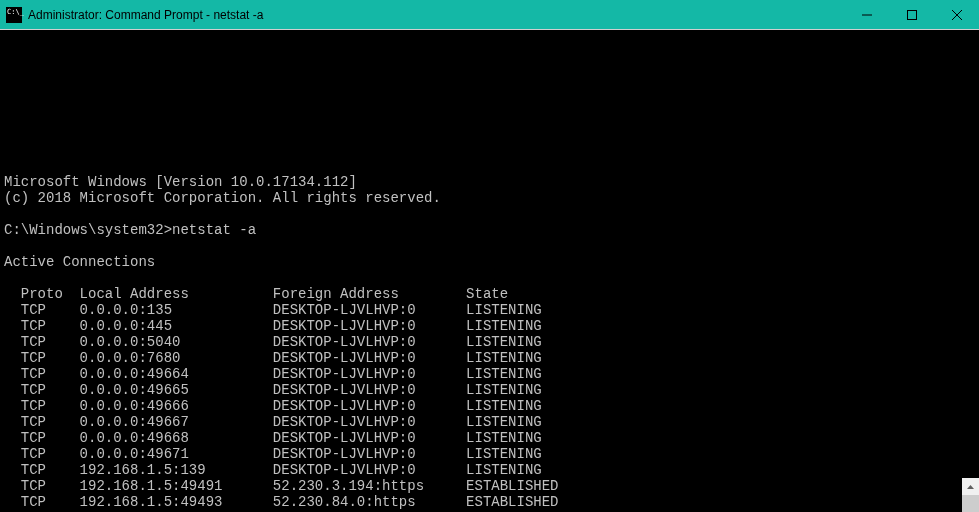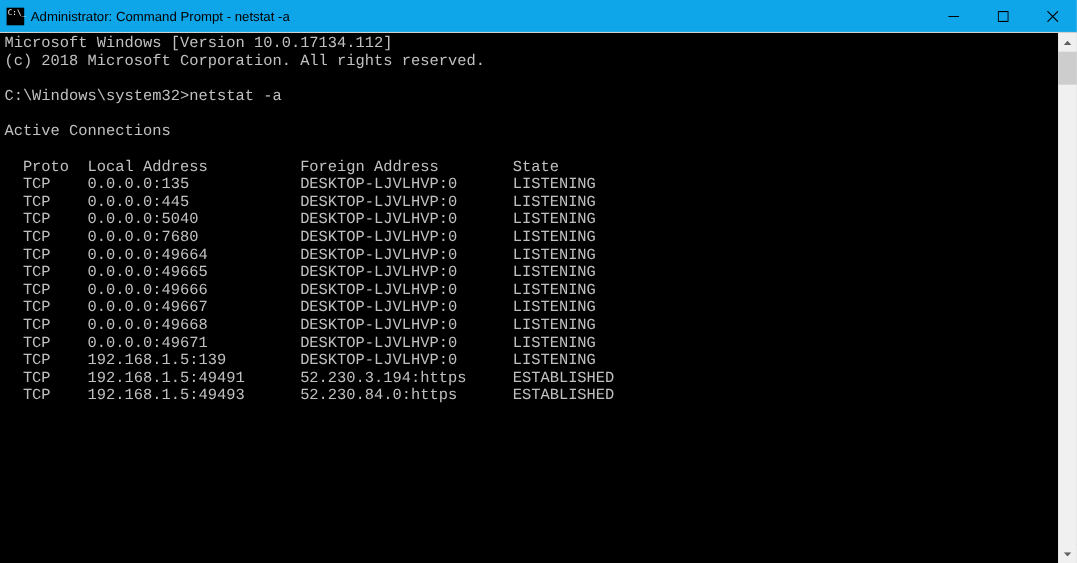--- a/index.html
+++ b/index.html
@@ -10,21 +10,21 @@
     body {
       font-family: "Segoe UI", Tahoma, sans-serif;
       background: #fff;
       width: 979px;
       height: 512px;
       overflow: hidden;
       display: flex;
       flex-direction: column;
     }
     .title-bar {
-      background: #0ea5e9;
+      background: #14b8a6;
       height: 30px;
       display: flex;
       align-items: center;
       border-bottom: 1px solid #d0d0d0;
       font-size: 12px;
       color: #000;
       justify-content: flex-end;
     }
     .title-bar-left {
       display: flex;
@@ -61,20 +61,21 @@
       justify-content: center;
       font-family: "Segoe UI", sans-serif;
       color: #000;
       font-size: 10px;
     }
     .terminal-area {
       flex: 1;
       background: #000;
       display: flex;
       position: relative;
+      align-items: flex-end;
     }
     .terminal-content {
       flex: 1;
       background: #000;
       color: #c0c0c0;
       font-family: Consolas, "Courier New", monospace;
       font-size: 14px;
       line-height: 16px;
       padding: 2px 4px;
       white-space: pre;

